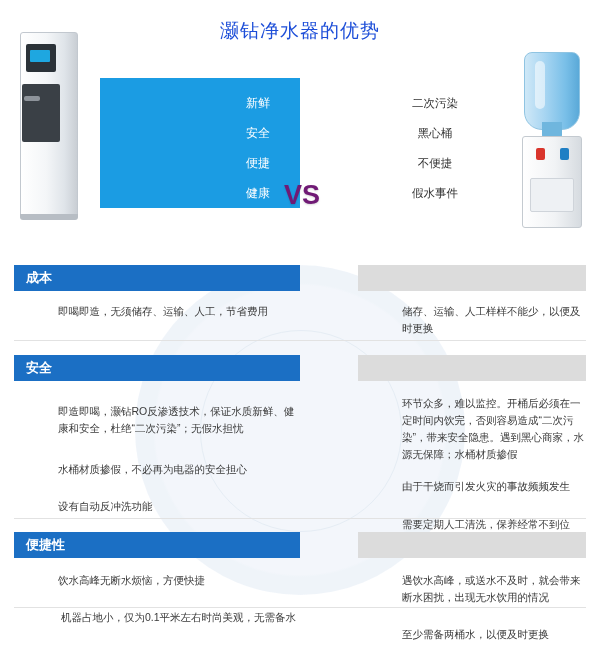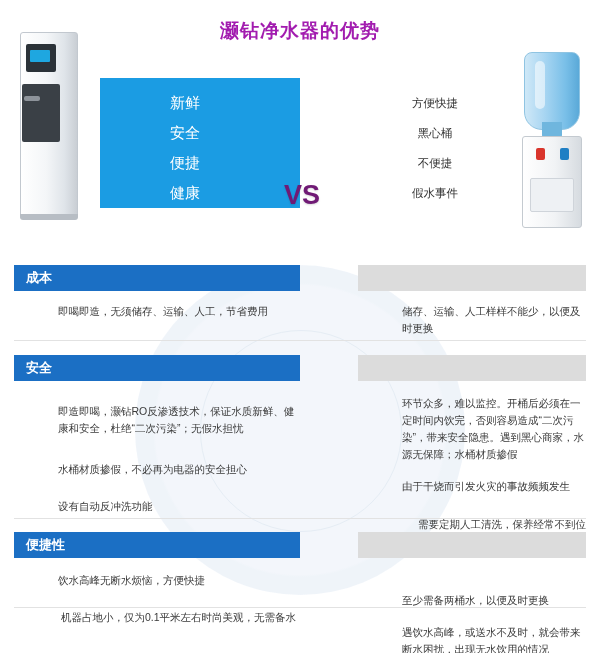--- a/index.html
+++ b/index.html
@@ -38,22 +38,22 @@
     border: 1px solid #e3ebf4;
   }
 
   
   .title {
     position: absolute;
     left: 0; top: 18px;
     width: 600px;
     text-align: center;
     font-size: 19px;
-    font-weight: bold;
-    color: #a21caf;
+    font-weight: normal;
+    color: #1d4ed8;
     letter-spacing: 1px;
     z-index: 5;
   }
 
   
   .hero {
     position: absolute;
     left: 0; top: 52px;
     width: 600px; height: 178px;
     z-index: 3;
@@ -75,23 +75,23 @@
     text-shadow: 0 1px 2px rgba(0,0,0,.15);
   }
   .hero-left-list {
     position: absolute;
     left: 100px; top: 36px;
     width: 170px;
   }
   .hero-left-list li {
     list-style: none;
     height: 30px; line-height: 30px;
-    text-align: center;
+    text-align: right;
     color: #ffffff;
-    font-size: 15px;
+    font-size: 12px;
     margin: 0 0 0 0;
   }
   .hero-right-list {
     position: absolute;
     left: 350px; top: 36px;
     width: 170px;
     padding: 0; margin: 0;
   }
   .hero-right-list li {
     list-style: none;
@@ -258,21 +258,21 @@
   <div class="hero">
     <div class="hero-band"></div>
     <div class="vs">VS</div>
     <ul class="hero-left-list">
       <li>新鲜</li>
       <li>安全</li>
       <li>便捷</li>
       <li>健康</li>
     </ul>
     <ul class="hero-right-list">
-      <li>方便快捷</li>
+      <li>二次污染</li>
       <li>黑心桶</li>
       <li>不便捷</li>
       <li>假水事件</li>
     </ul>
   </div>
 
   <div class="section">
     <div class="band-row" style="top:265px;">
       <div class="band-left">成本</div>
       <div class="band-right"></div>
@@ -292,34 +292,34 @@
       <div class="band-right"></div>
     </div>
     <div class="col-left" style="top:403px;">
       <p>即造即喝，灏钻RO反渗透技术，保证水质新鲜、健康和安全，杜绝“二次污染”；无假水担忧</p>
       <p style="margin-top:24px;">水桶材质掺假，不必再为电器的安全担心</p>
       <p style="margin-top:20px;">设有自动反冲洗功能</p>
     </div>
     <div class="col-right" style="top:395px;">
       <p>环节众多，难以监控。开桶后必须在一定时间内饮完，否则容易造成“二次污染”，带来安全隐患。遇到黑心商家，水源无保障；水桶材质掺假</p>
       <p style="margin-top:14px;">由于干烧而引发火灾的事故频频发生</p>
-      <p style="margin-top:21px;text-align:right;">需要定期人工清洗，保养经常不到位</p>
+      <p style="margin-top:21px;">需要定期人工清洗，保养经常不到位</p>
     </div>
     <div class="hr" style="top:518px;"></div>
   </div>
 
   <div class="section">
     <div class="band-row" style="top:532px;">
       <div class="band-left">便捷性</div>
       <div class="band-right"></div>
     </div>
     <div class="col-left" style="top:572px;">
       <p>饮水高峰无断水烦恼，方便快捷</p>
       <p style="margin-top:20px;text-align:right;">机器占地小，仅为0.1平米左右时尚美观，无需备水</p>
     </div>
     <div class="col-right" style="top:572px;">
+      <p>遇饮水高峰，或送水不及时，就会带来断水困扰，出现无水饮用的情况</p>
       <p style="margin-top:20px;">至少需备两桶水，以便及时更换</p>
-      <p>遇饮水高峰，或送水不及时，就会带来断水困扰，出现无水饮用的情况</p>
     </div>
     <div class="hr" style="top:607px;"></div>
   </div>
 
 </div>
 
 </body></html>

